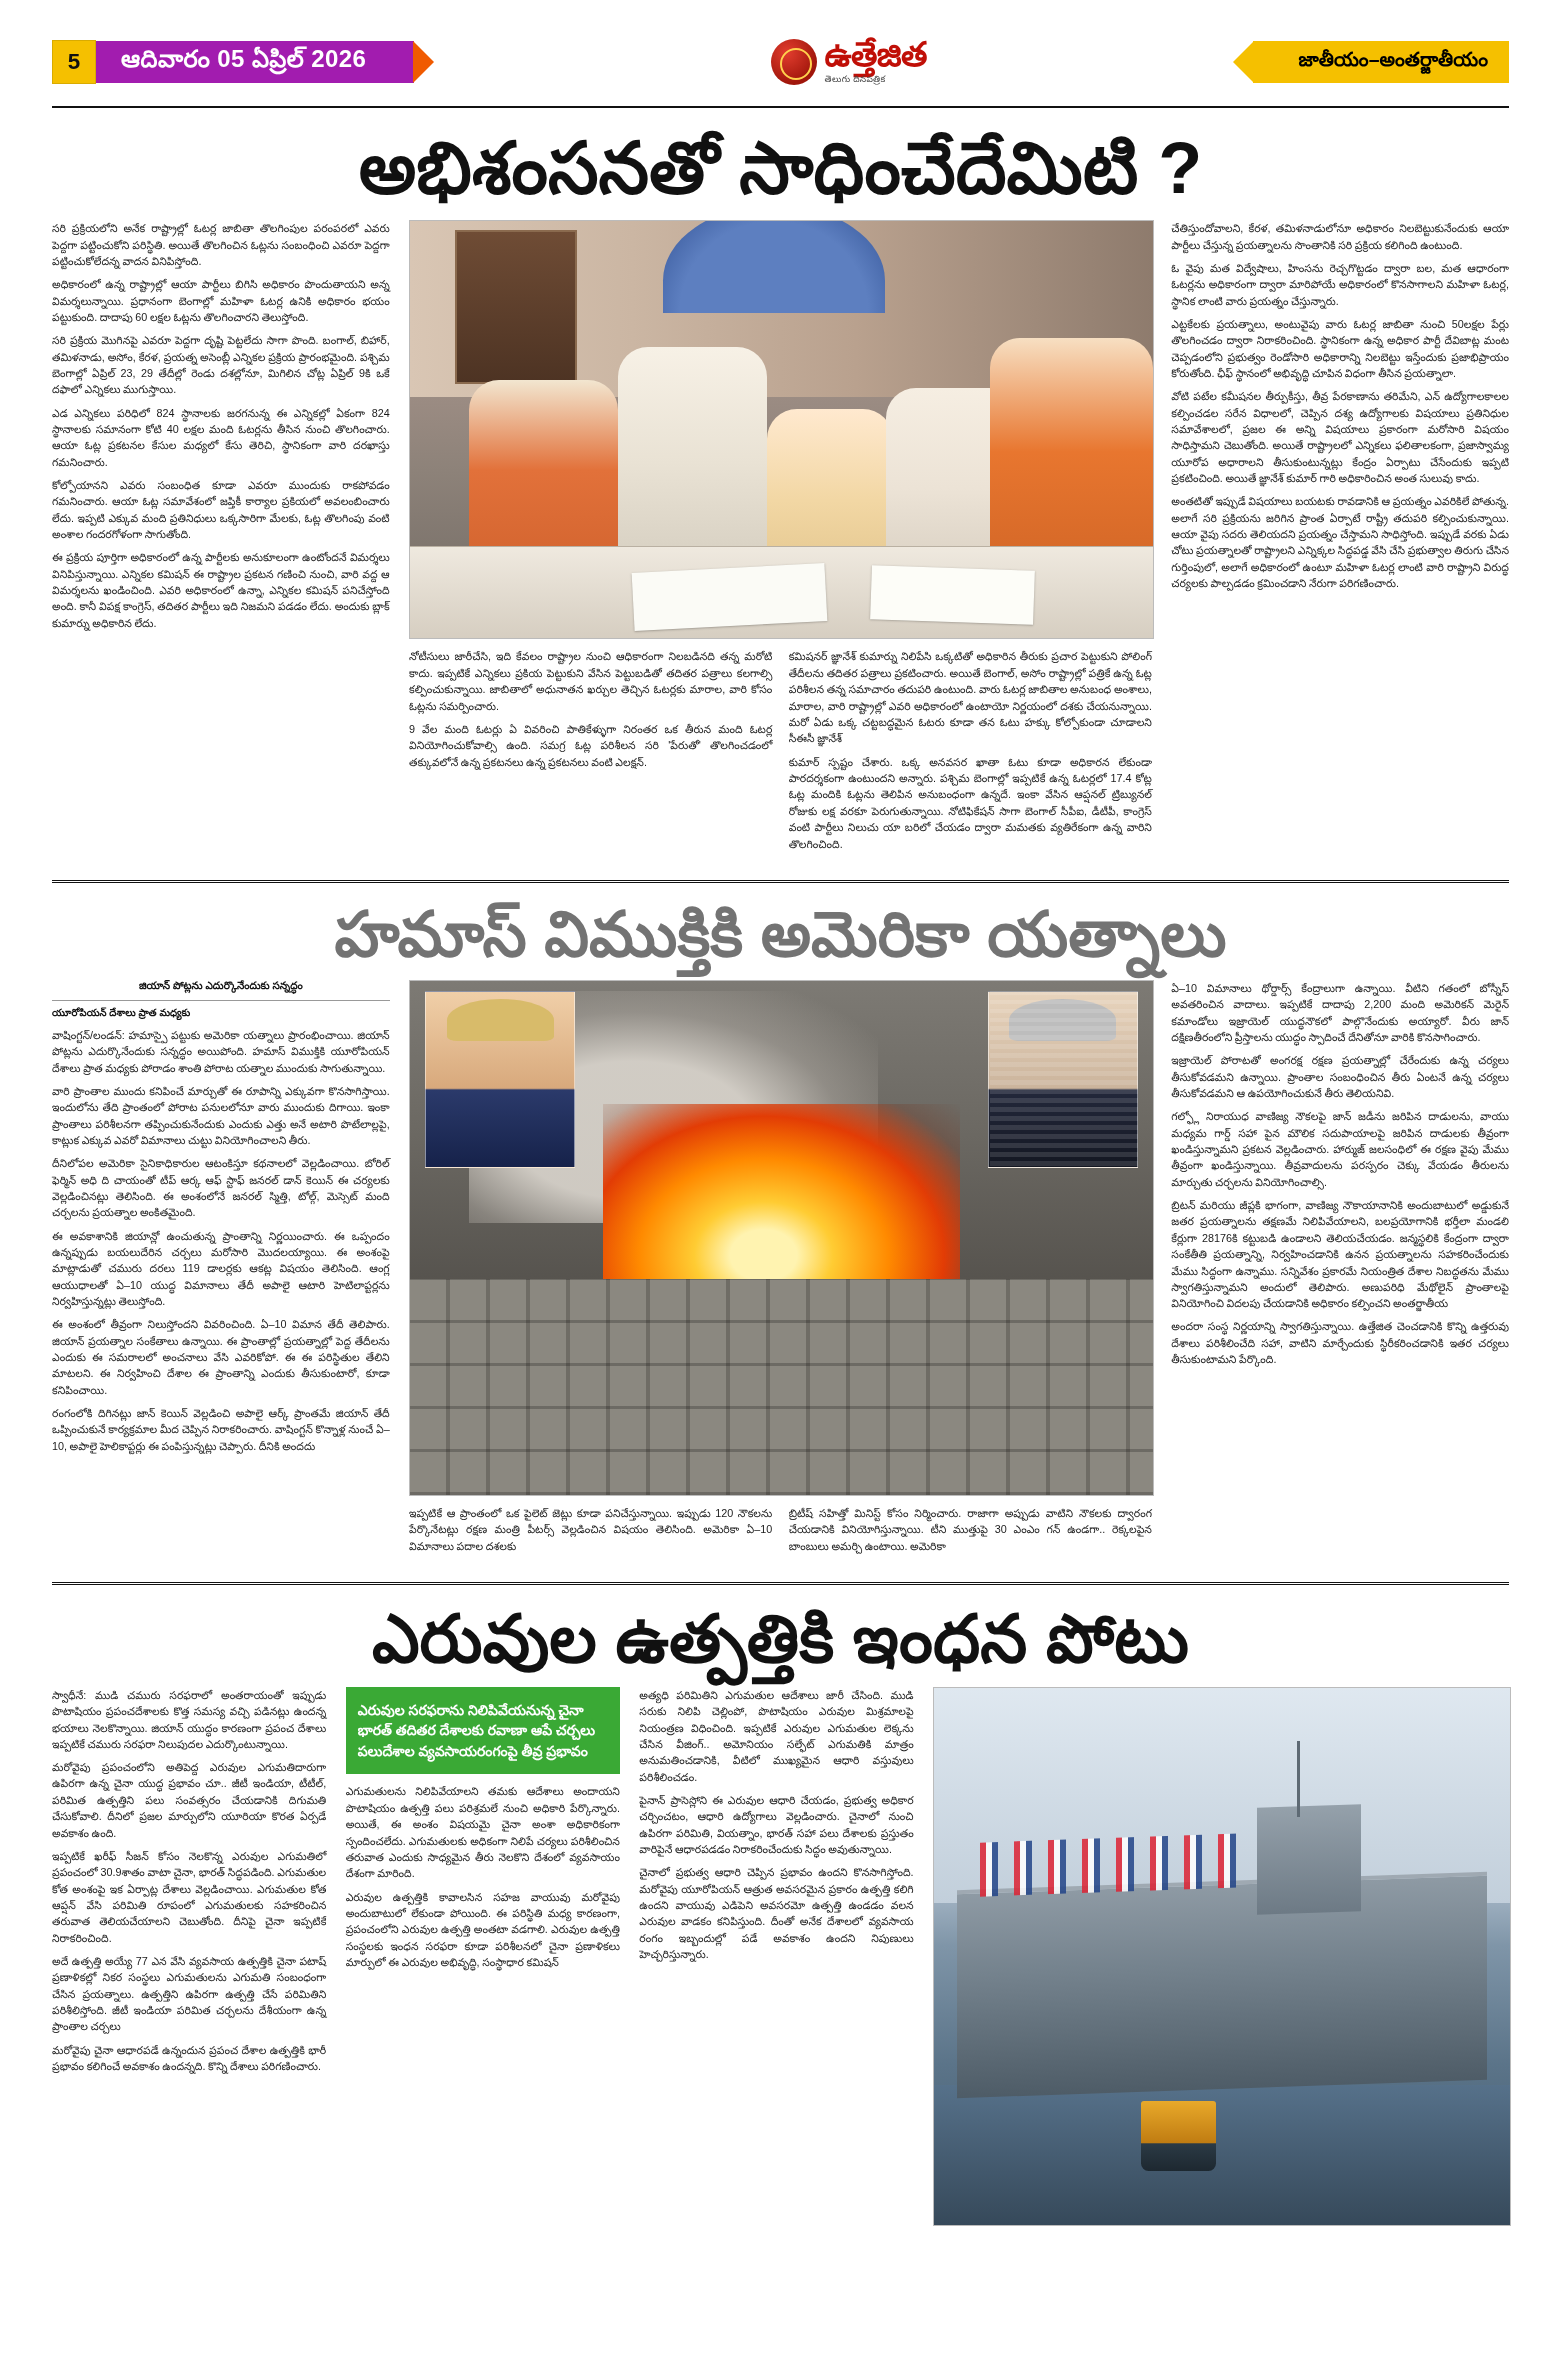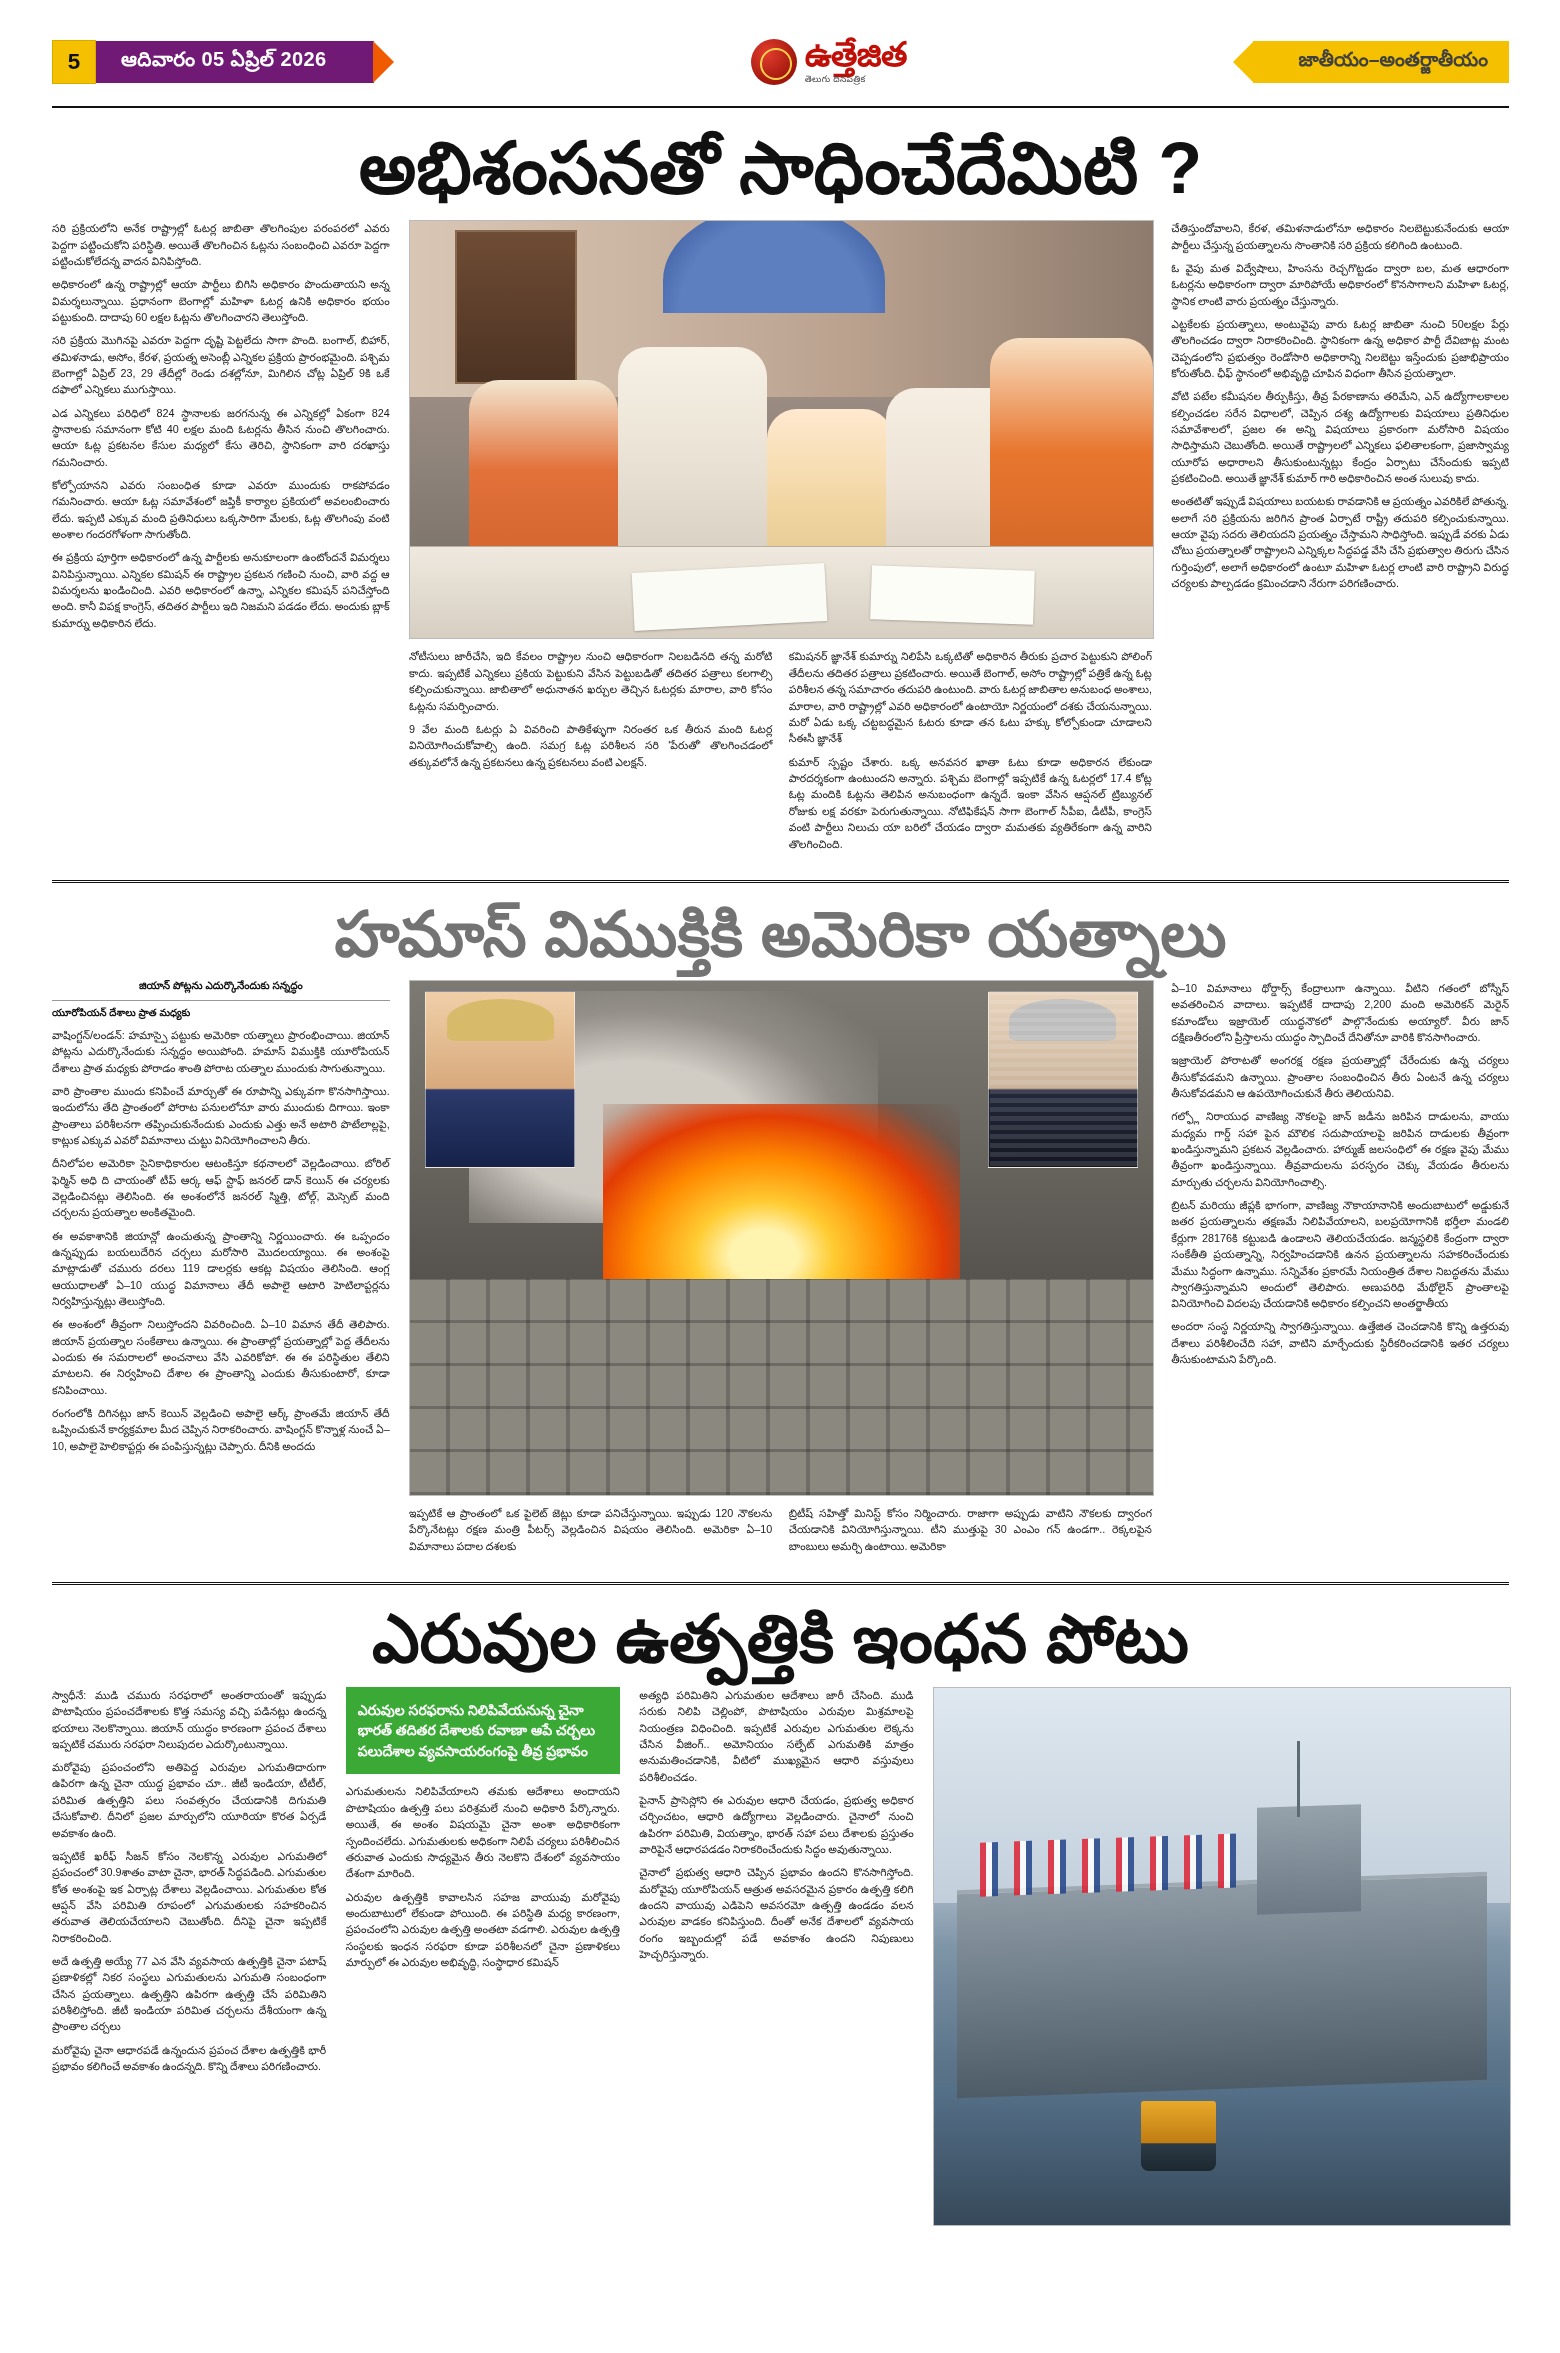--- a/index.html
+++ b/index.html
@@ -30,25 +30,25 @@
     background:#f5c000;
     color:#111;
     font-size:22.4px;
     font-weight:bold;
     display:flex;align-items:center;justify-content:center;
     border:0.7px solid #d9ab00;
   }
   .date-ribbon{
     position:relative;
     height:42px;
-    background:#701a75;
+    background:#a21caf;
     display:flex;align-items:center;
     padding:0 48px 0 25px;
     color:#ffffff;
-    font-size:20px;
+    font-size:24px;
     font-weight:bold;
     letter-spacing:0.4px;
   }
   .date-ribbon:after{
     content:"";
     position:absolute;
     right:-20px;top:0;
     border-top:21px solid transparent;
     border-bottom:21px solid transparent;
     border-left:21px solid #f05a00;
@@ -82,21 +82,21 @@
     color:#c00f07;
     line-height:1;
     letter-spacing:-0.7px;
   }
   .logo-sub{
     font-size:9px;color:#444;letter-spacing:0.3px;margin-top:3px;
   }
   .section-tag{
     height:42px;
     background:#f5c000;
-    color:#404040;
+    color:#000000;
     font-size:19.4px;
     font-weight:bold;
     display:flex;align-items:center;
     padding:0 21px 0 45px;
     position:relative;
   }
   .section-tag:before{
     content:"";
     position:absolute;
     left:-20px;top:0;

